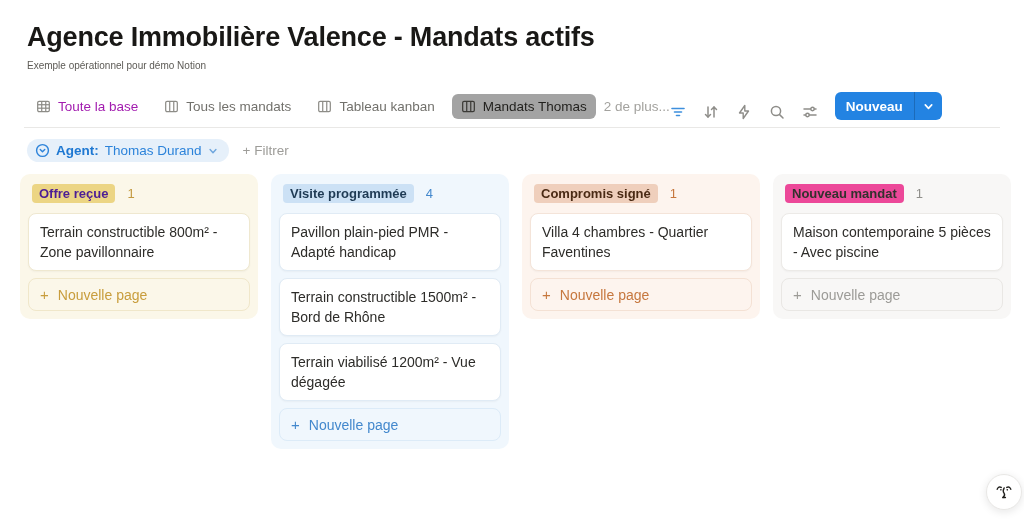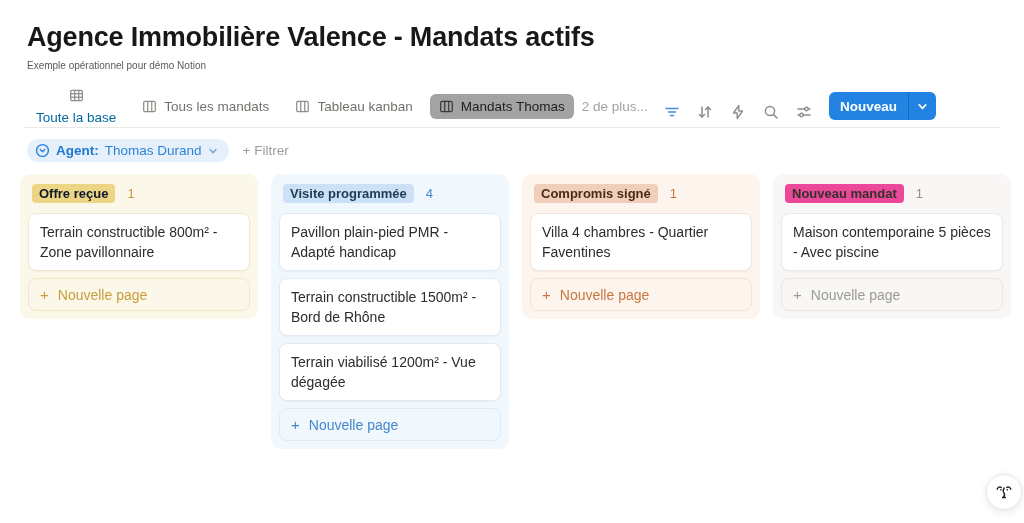--- a/index.html
+++ b/index.html
@@ -108,21 +108,21 @@
 
 <div class="page">
 
   <div class="header">
     <h1 class="page-title">Agence Immobilière Valence - Mandats actifs</h1>
     <div class="page-subtitle">Exemple opérationnel pour démo Notion</div>
   </div>
 
   <div class="tabs-row">
     <div class="tabs">
-        <div class="tab" style="color: #0369a1; flex-direction: column;">
+        <div class="tab" style="color: #a21caf;">
     <svg width="15" height="15" viewBox="0 0 16 16" fill="none" stroke-width="1.3" stroke-linejoin="round" stroke="currentColor">
       <rect x="1.8" y="2.5" width="12.4" height="11" rx="1.5"></rect>
       <line x1="1.8" y1="6.1" x2="14.2" y2="6.1"></line>
       <line x1="1.8" y1="9.8" x2="14.2" y2="9.8"></line>
       <line x1="6.1" y1="2.5" x2="6.1" y2="13.5"></line>
       <line x1="10.4" y1="2.5" x2="10.4" y2="13.5"></line>
     </svg>
 
     <span>Toute la base</span>
   </div>
@@ -220,21 +220,21 @@
           <polyline points="2.5,4.2 6,8 9.5,4.2"></polyline>
         </svg>
       </span>
     </div>
     <span class="add-filter">+ Filtrer</span>
   </div>
 
   <div class="board">
       <div class="column" style="background: rgb(251, 247, 233);">
     <div class="column-header">
-      <span class="col-badge" style="background: rgb(236, 213, 132); color: #0f172a;">Offre reçue</span>
+      <span class="col-badge" style="background: rgb(236, 213, 132); color: #4c1d95;">Offre reçue</span>
       <span class="col-count" style="color: rgb(195, 154, 65);">1</span>
     </div>
     <div class="cards">
           <div class="card" style="border-color: rgb(239, 232, 208);">
     <span>Terrain constructible 800m² - Zone pavillonnaire</span>
   </div>
         </div>
     <button class="new-page" style="color: rgb(200, 157, 60); border-color: rgb(240, 231, 202);">
       <span class="plus">+</span>
       <span>Nouvelle page</span>

